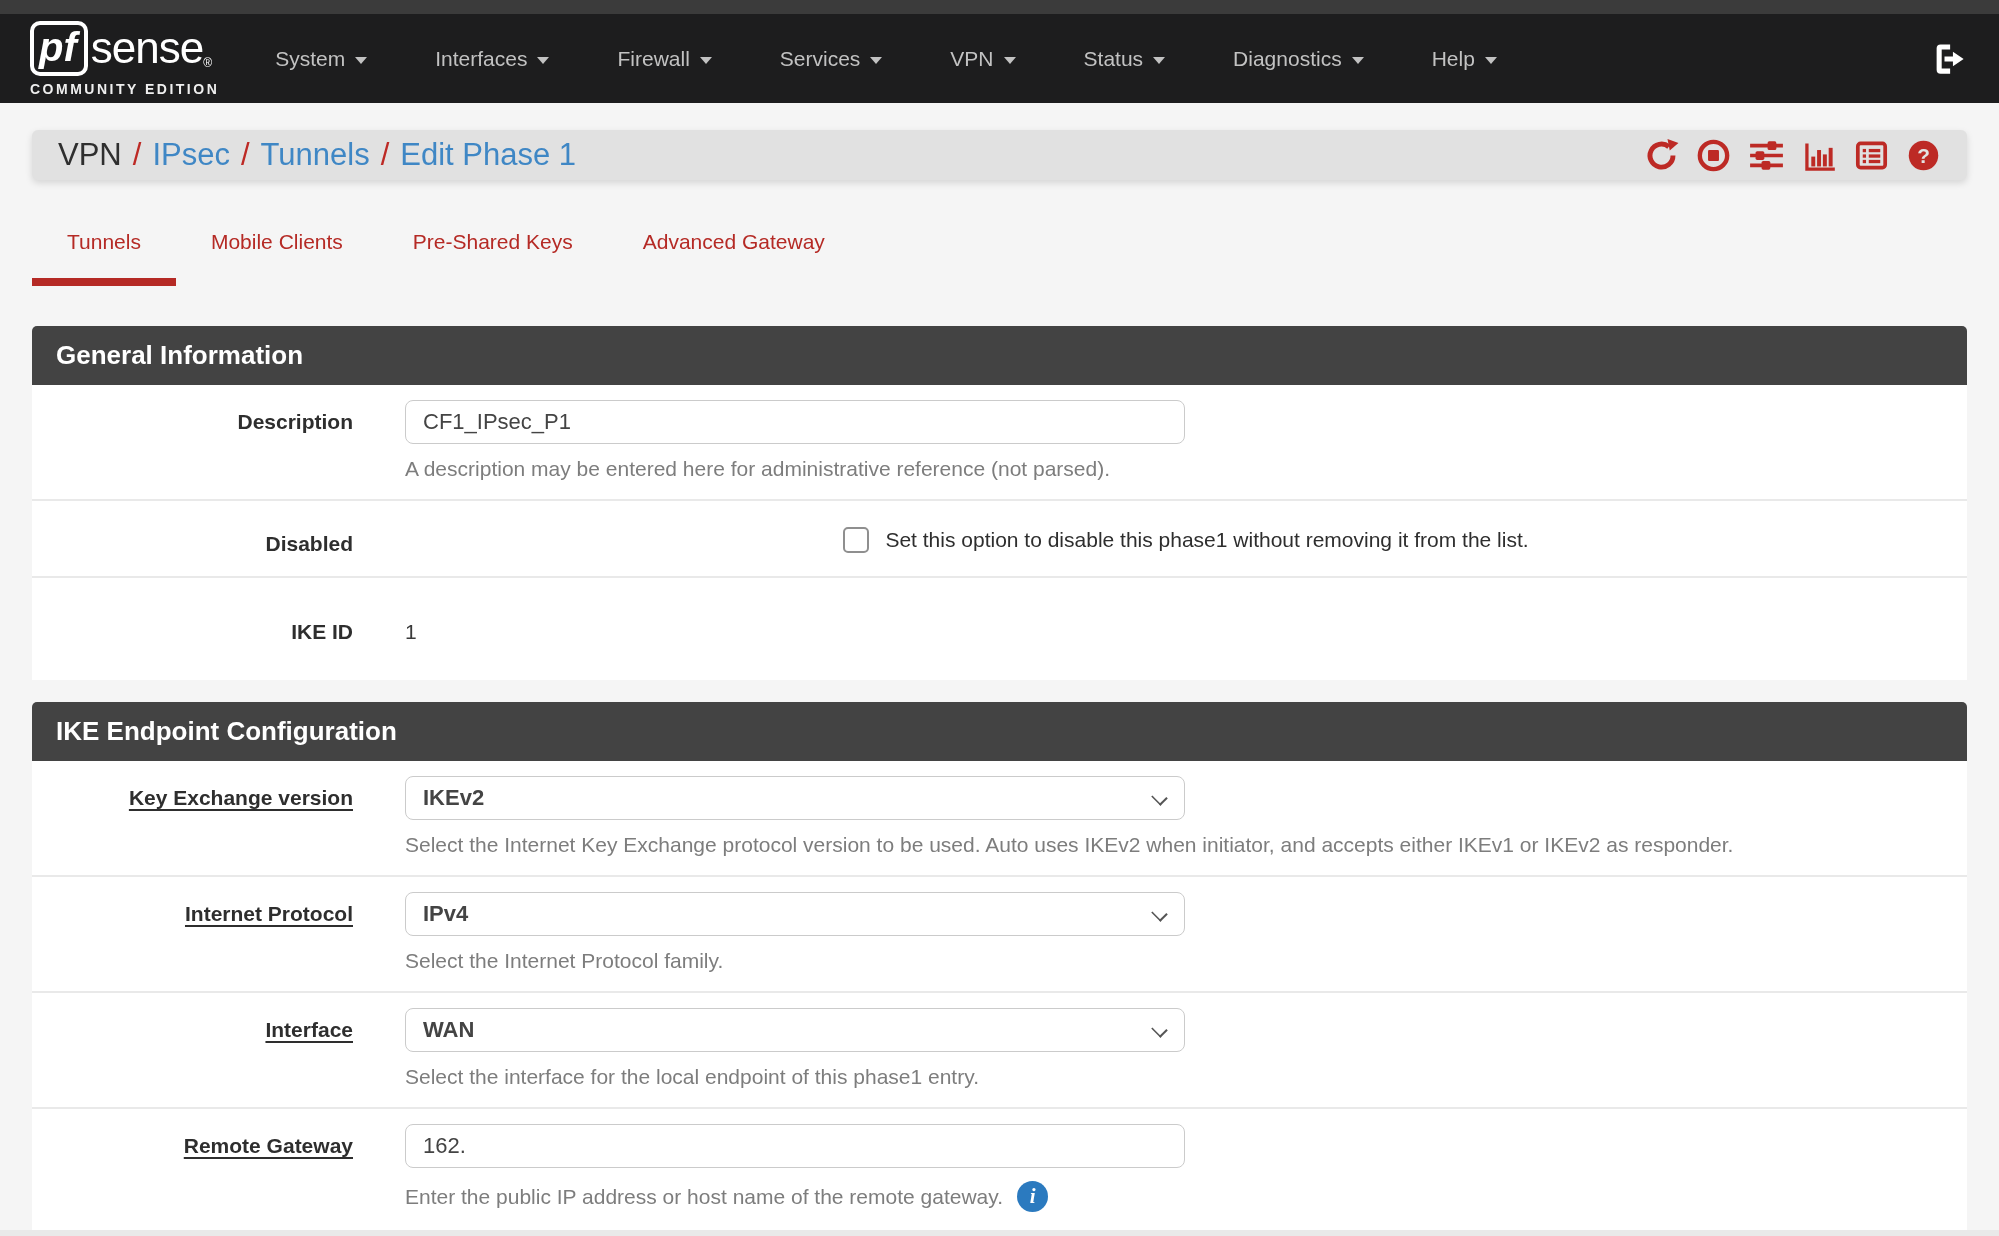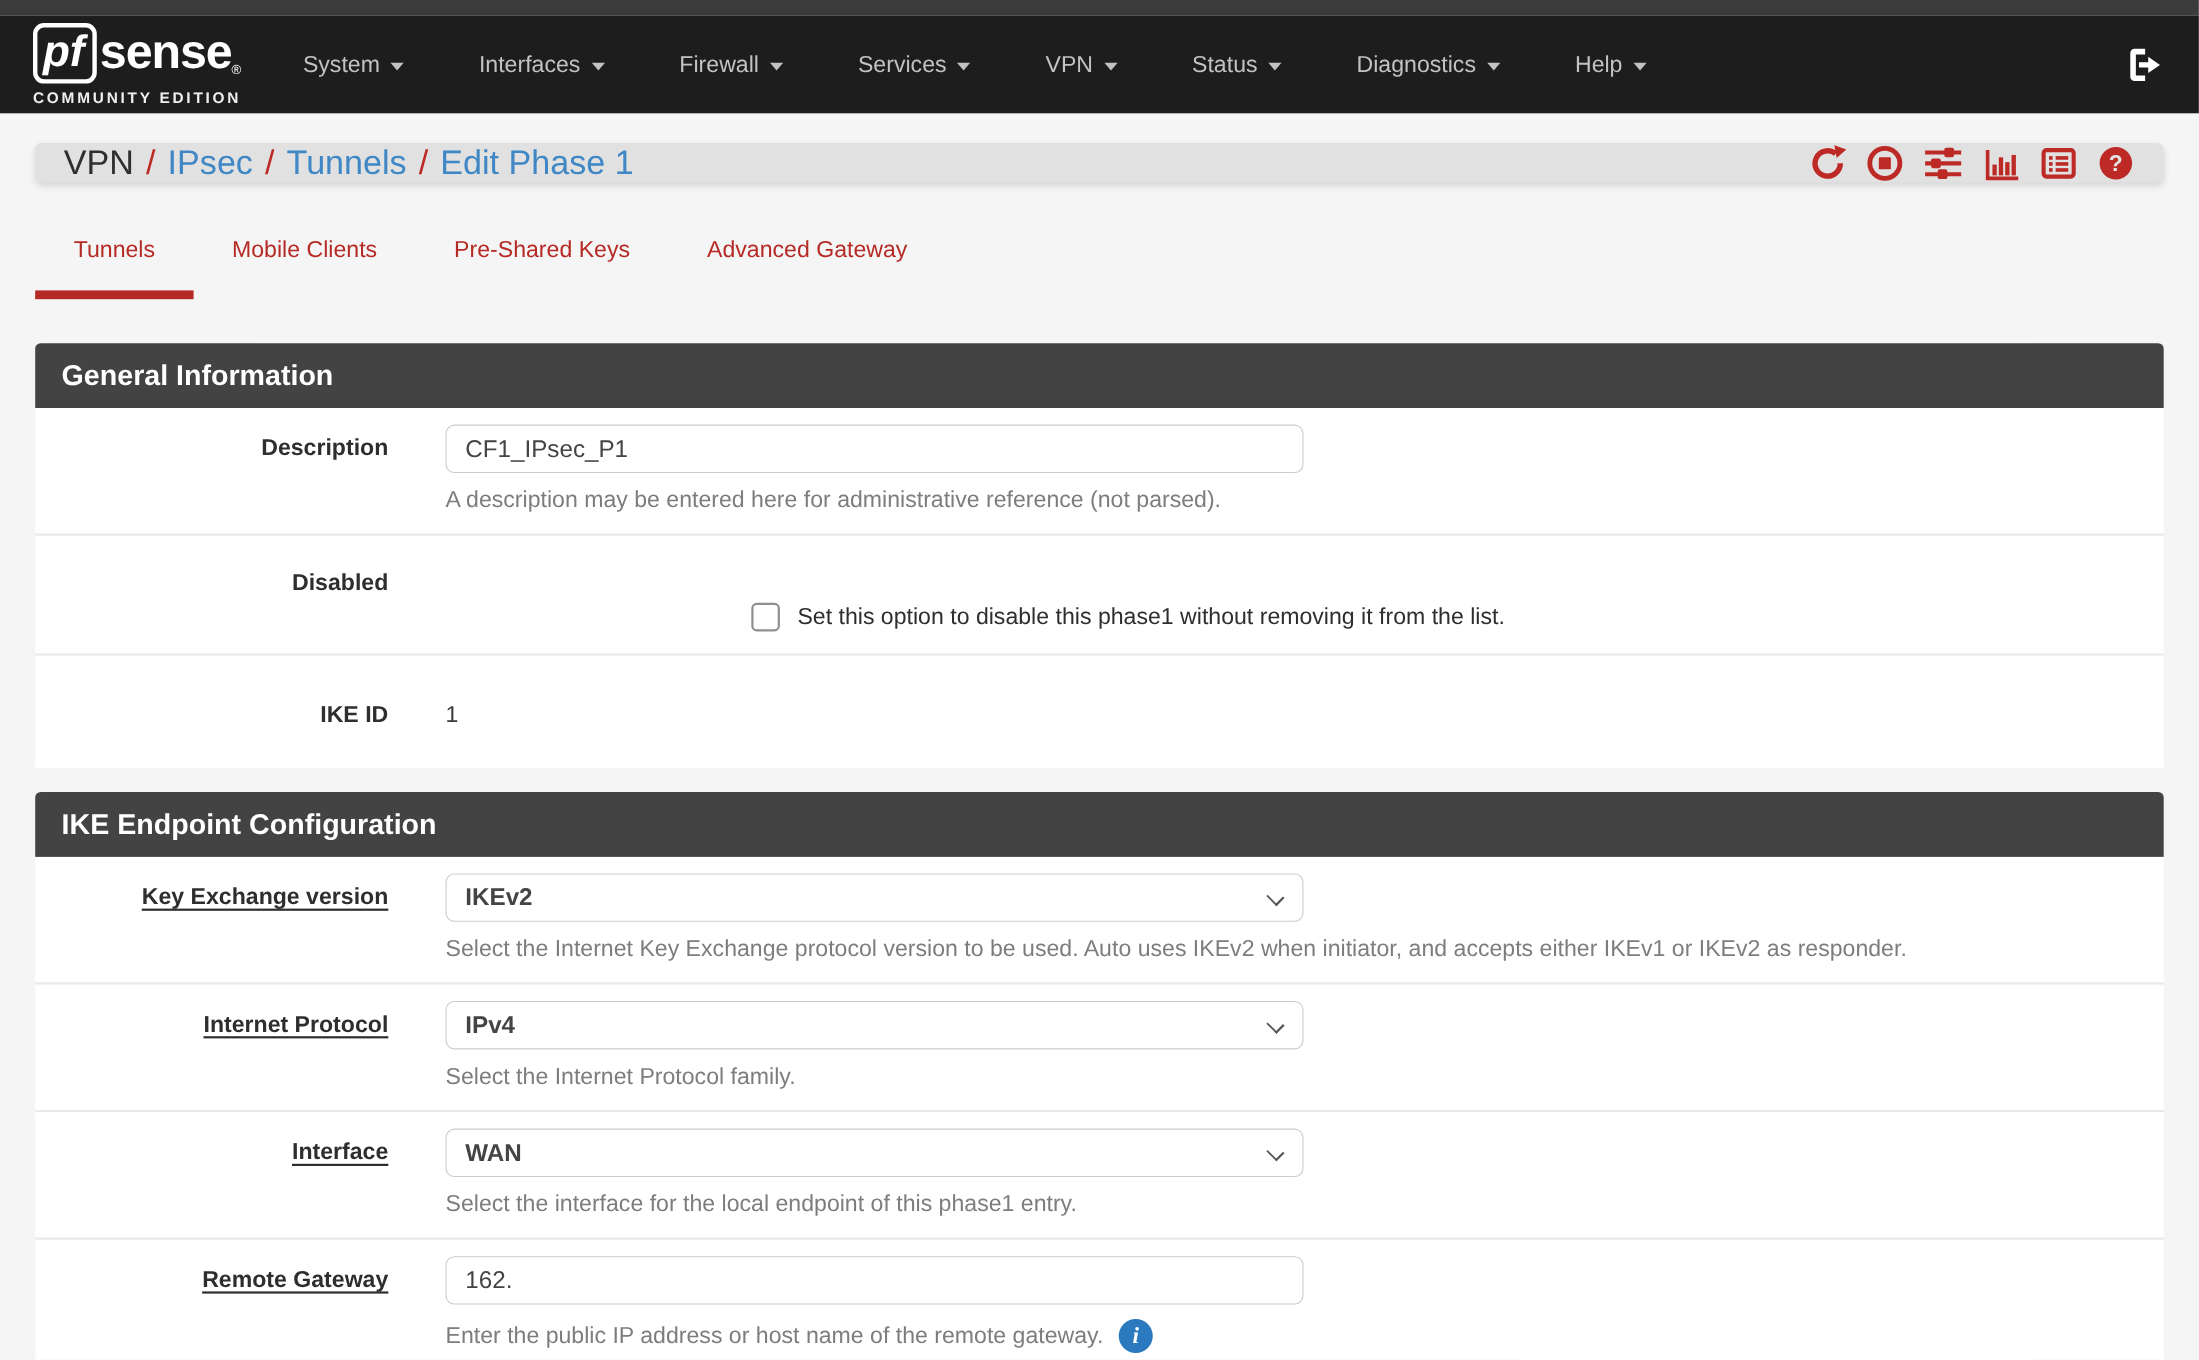--- a/index.html
+++ b/index.html
@@ -6,21 +6,21 @@
   html,body { width:1999px; height:1236px; overflow:hidden; }
   body { font-family:"Liberation Sans", sans-serif; background:#f5f5f5; }
 
   
   .topstrip { height:14px; background:#3b3b3b; }
   .navbar { height:89px; background:#1d1d1e; display:flex; align-items:center; }
   .brand { margin-left:30px; margin-right:22px; display:flex; flex-direction:column; justify-content:flex-start; }
   .brand-line { display:flex; align-items:center; }
   .pf-box { border:4px solid #fff; border-radius:10px; color:#fff; font-weight:bold; font-style:italic;
             font-size:40px; padding:0 7px 3px 5px; line-height:44px; }
-  .sense { color:#fff; font-weight:bold; font-size:44px; letter-spacing:-1px; margin-left:3px; }
+  .sense { color:#fff; font-weight:normal; font-size:44px; letter-spacing:-1px; margin-left:3px; }
   .reg { color:#fff; font-size:12px; align-self:flex-end; margin-bottom:6px; }
   .edition { color:#efefef; font-size:14px; font-weight:bold; letter-spacing:2.5px; margin-top:5px; }
   .nav-items { display:flex; align-items:center; }
   .nav-item { color:#c2c2c2; font-size:21px; padding:0 34px; display:flex; align-items:center; cursor:pointer; }
   .caret { display:inline-block; width:0; height:0; border-left:6px solid transparent;
            border-right:6px solid transparent; border-top:7px solid; margin-left:10px; margin-top:3px; }
   .nav-spacer { flex:1; }
   .signout { margin-right:32px; cursor:pointer; display:flex; }
 
   
@@ -215,21 +215,21 @@
     <div class="panel-body">
 
       <div class="form-row">
         <div class="col-label">Description</div>
         <div class="col-field">
           <input class="tbox" type="text" value="CF1_IPsec_P1" style="">
           <div class="help">A description may be entered here for administrative reference (not parsed).</div>
         </div>
       </div>
 
-      <div class="form-row" style="padding:20px 0;flex-direction:column;">
+      <div class="form-row" style="padding:20px 0;">
         <div class="col-label" style="padding-top:11px;">Disabled</div>
         <div class="col-field">
           <div class="check-row" style="padding-top:6px;justify-content:center;">
             <span class="checkbox"></span>
             <span class="check-label">Set this option to disable this phase1 without removing it from the list.</span>
           </div>
         </div>
       </div>
 
       <div class="form-row" style="padding:36px 0;">

